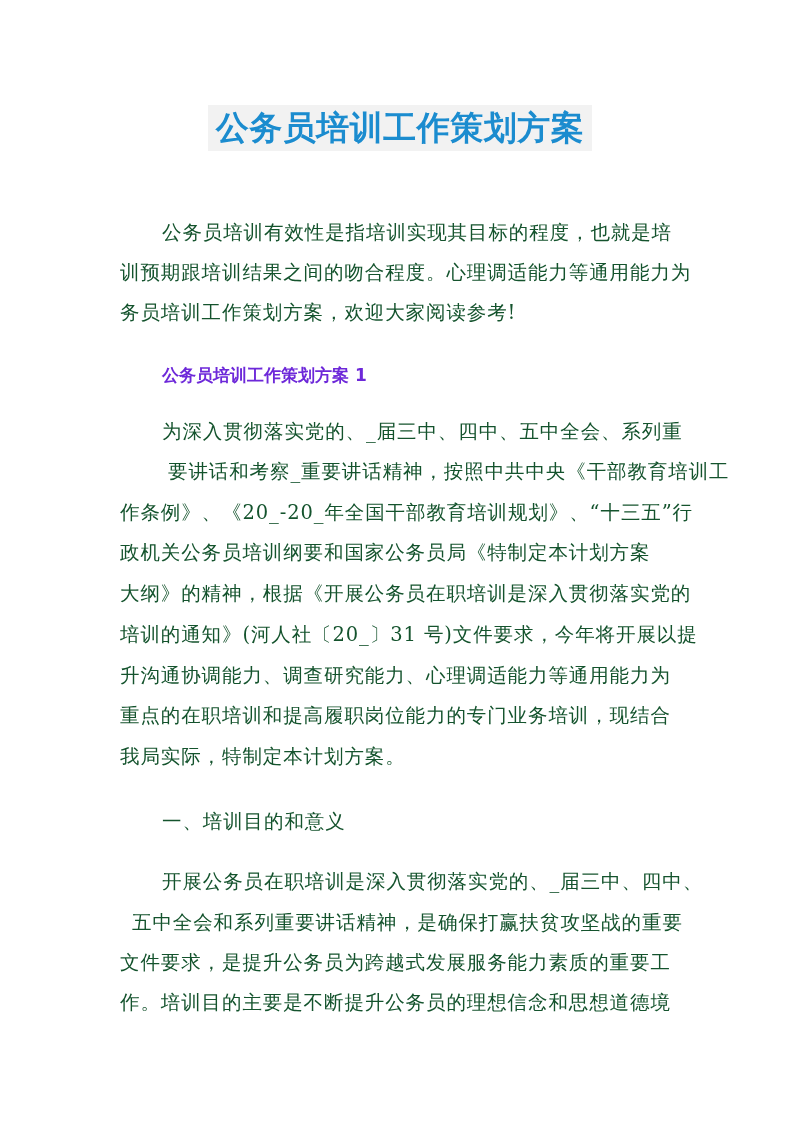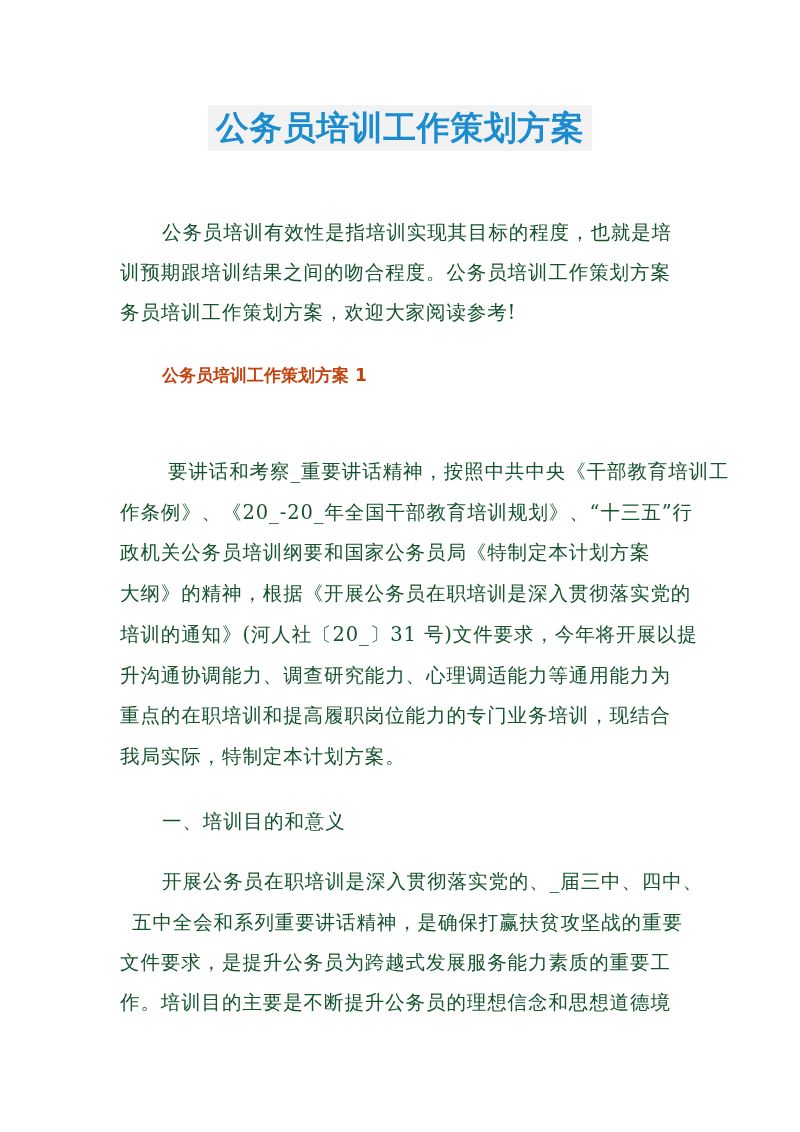--- a/index.html
+++ b/index.html
@@ -54,39 +54,40 @@
     }
     .line.indent { left: 162px; }
     .subheading {
       position: absolute;
       left: 162px;
       height: 30px;
       line-height: 30px;
       font-family: "DejaVu Sans", "Liberation Sans", sans-serif;
       font-weight: bold;
       font-size: 17px;
-      color: #c2410c;
+      color: #6d28d9;
       white-space: nowrap;
     }
   </style>
 </head>
 <body>
 
 <div class="page">
 
   <div class="title-box">
     <span class="title">公务员培训工作策划方案</span>
   </div>
 
   <div class="line indent" style="top:213px;">公务员培训有效性是指培训实现其目标的程度，也就是培</div>
-  <div class="line" style="top:253px;">训预期跟培训结果之间的吻合程度。公务员培训工作策划方案</div>
+  <div class="line" style="top:253px;">训预期跟培训结果之间的吻合程度。心理调适能力等通用能力为</div>
   <div class="line" style="top:293px;">务员培训工作策划方案，欢迎大家阅读参考!</div>
 
   <div class="subheading" style="top:360px;">公务员培训工作策划方案 1</div>
 
+  <div class="line indent" style="top:412px;">为深入贯彻落实党的、_届三中、四中、五中全会、系列重</div>
   <div class="line" style="top:452px;margin-left:48px;">要讲话和考察_重要讲话精神，按照中共中央《干部教育培训工</div>
   <div class="line" style="top:493px;">作条例》、《20_-20_年全国干部教育培训规划》、“十三五”行</div>
   <div class="line" style="top:533px;">政机关公务员培训纲要和国家公务员局《特制定本计划方案</div>
   <div class="line" style="top:574px;">大纲》的精神，根据《开展公务员在职培训是深入贯彻落实党的</div>
   <div class="line" style="top:615px;">培训的通知》(河人社〔20_〕31 号)文件要求，今年将开展以提</div>
   <div class="line" style="top:656px;">升沟通协调能力、调查研究能力、心理调适能力等通用能力为</div>
   <div class="line" style="top:696px;">重点的在职培训和提高履职岗位能力的专门业务培训，现结合</div>
   <div class="line" style="top:737px;">我局实际，特制定本计划方案。</div>
 
   <div class="line indent" style="top:802px;">一、培训目的和意义</div>

